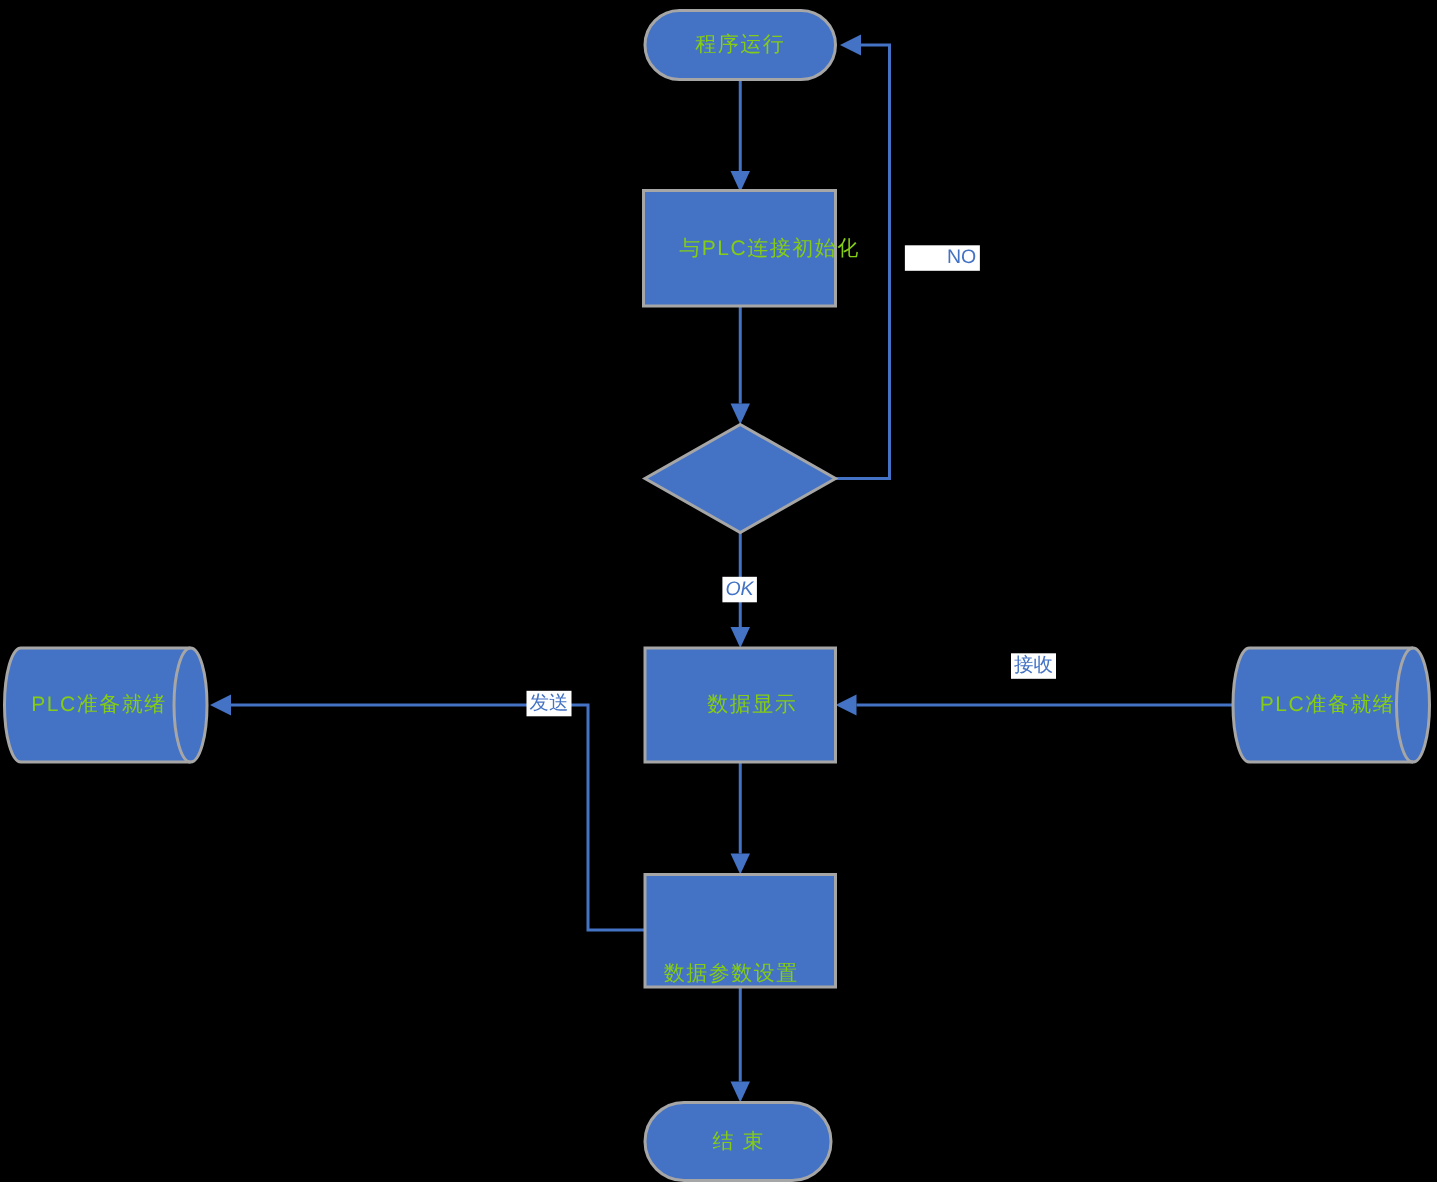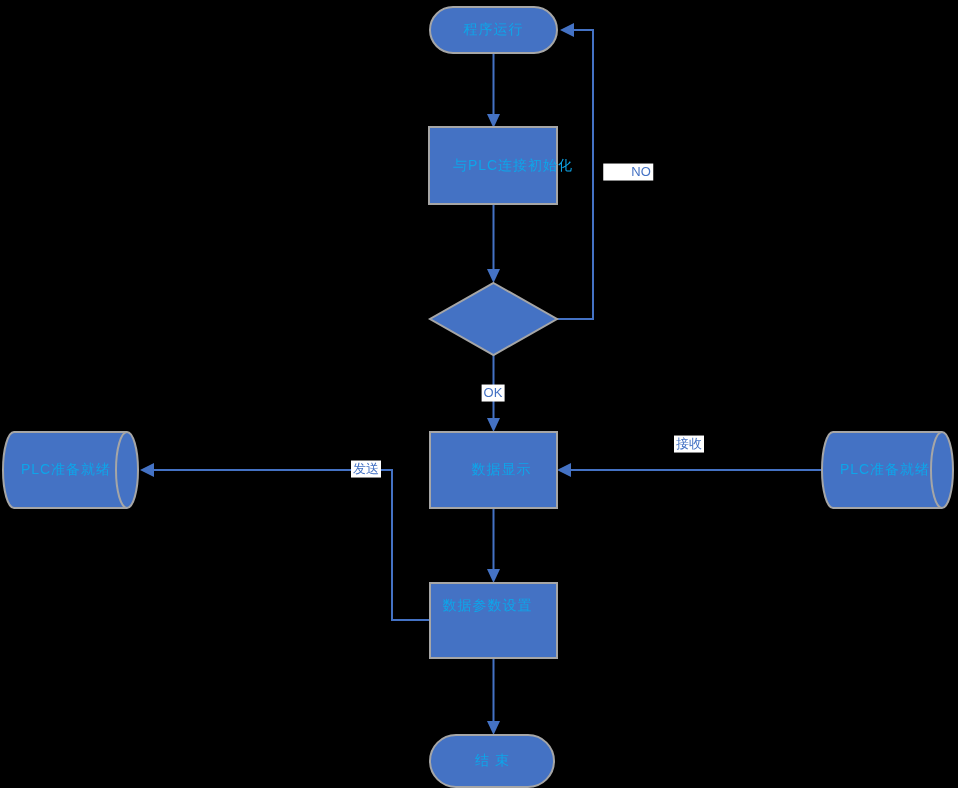--- a/index.html
+++ b/index.html
@@ -18,21 +18,21 @@
   #canvas svg {
     position: absolute;
     left: 0;
     top: 0;
   }
   .node-label {
     position: absolute;
     display: flex;
     align-items: center;
     justify-content: center;
-    color: #0ea5e9;
+    color: #84cc16;
     font-size: 14px;
     letter-spacing: 1px;
     text-align: center;
     pointer-events: none;
     white-space: nowrap;
   }
   .node-label.end {
     letter-spacing: 6px;
     text-indent: 6px;
   }
@@ -89,21 +89,21 @@
       <path d="M 833 432 L 942 432 A 11 38 0 0 1 942 508 L 833 508 A 11 38 0 0 1 833 432 Z"></path>
       <path d="M 942 432 A 11 38 0 0 0 942 508" fill="none"></path>
     </g>
   </svg>
 
   <div class="node-label" style="left:430px; top:7px;   width:127px; height:46px;">程序运行</div>
   <div class="node-label" style="left:429px; top:127px; width:128px; height:77px;margin-left:20px;">与PLC连接初始化</div>
   <div class="node-label" style="left:438px; top:432px; width:127px; height:76px;">数据显示</div>
   <div class="node-label" style="left:3px;   top:432px; width:126px; height:76px;">PLC准备就绪</div>
   <div class="node-label" style="left:822px; top:432px; width:126px; height:76px;">PLC准备就绪</div>
-  <div class="node-label" style="left:430px; top:568px; width:115px; height:75px;">数据参数设置</div>
+  <div class="node-label" style="left:430px; top:611px; width:115px; height:75px;">数据参数设置</div>
   <div class="node-label end" style="left:430px; top:735px; width:124px; height:52px;">结束</div>
 
   <span class="edge-label" style="left:628px; top:172px;padding-left:28px;">NO</span>
-  <span class="edge-label" style="left:493px; top:393px;">OK</span>
+  <span class="edge-label" style="left:493px; top:393px;font-style:italic;">OK</span>
   <span class="edge-label" style="left:366px; top:469px;text-align:right;">发送</span>
   <span class="edge-label" style="left:689px; top:444px;">接收</span>
 
 </div>
 
 </body></html>

